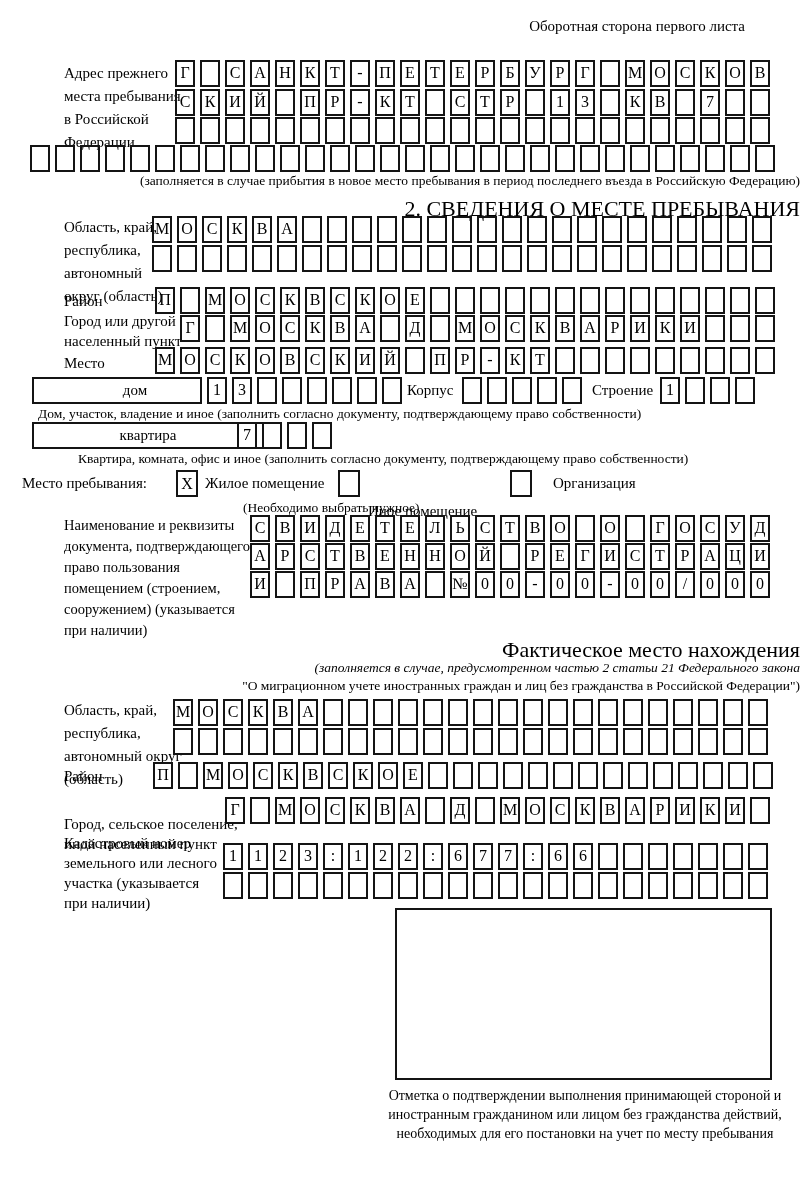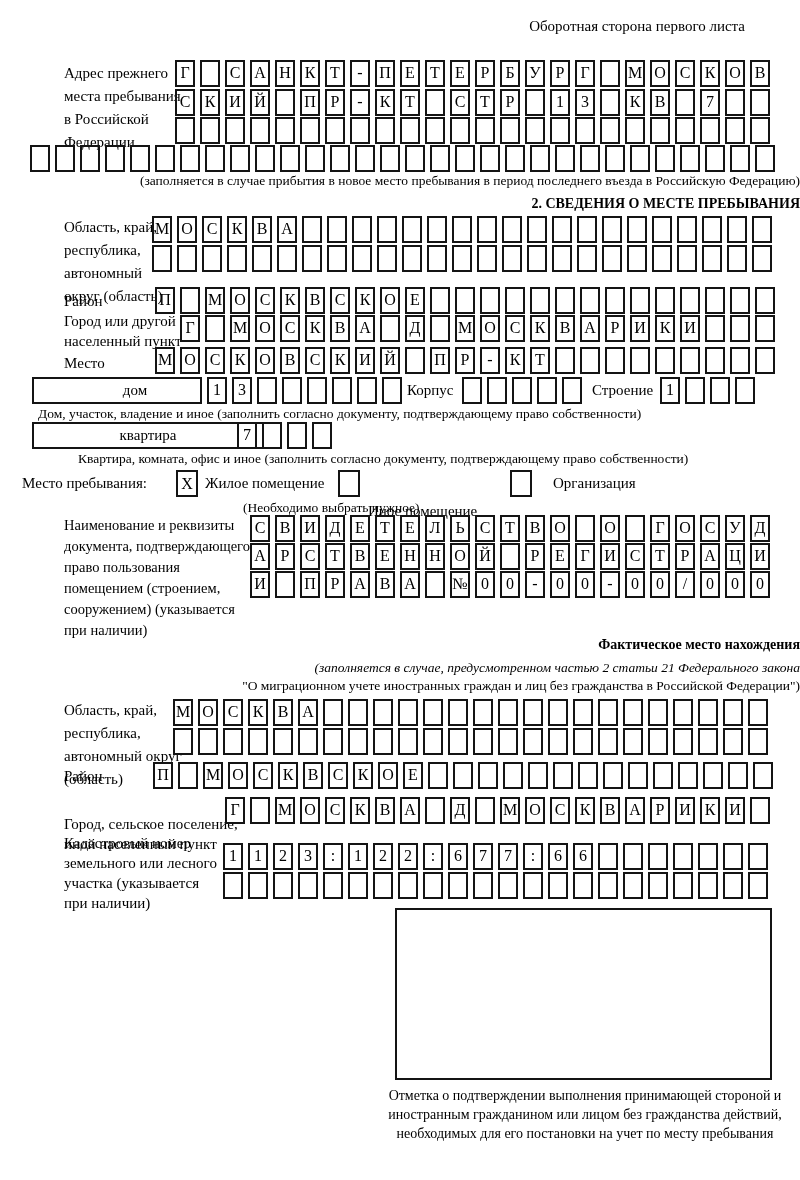--- a/index.html
+++ b/index.html
@@ -6,21 +6,21 @@
   body { background:#ffffff; }
   .page {
     position:relative; width:800px; height:1180px; background:#fff;
     font-family:"Liberation Serif", serif; color:#000; overflow:hidden;
   }
   .abs { position:absolute; }
   .label { font-size:15px; line-height:23px; white-space:pre-line; }
   .lh20 { line-height:20px; }
   .note { font-size:13.5px; }
   .center { text-align:right; width:100%; left:0; }
-  .title { font-weight:bold; font-size:14px; }
+  .title { font-weight:normal; font-size:22px; }
   .cellrow { position:absolute; white-space:nowrap; height:27px; }
   .cell {
     display:inline-block; width:20px; height:27px; margin-right:5px;
     border:2px solid #141414; text-align:center; font-size:16px;
     line-height:22px; vertical-align:top;
   }
   .widebox {
     position:absolute; height:27px; border:2px solid #141414;
     text-align:center; font-size:15px; line-height:23px;
   }

